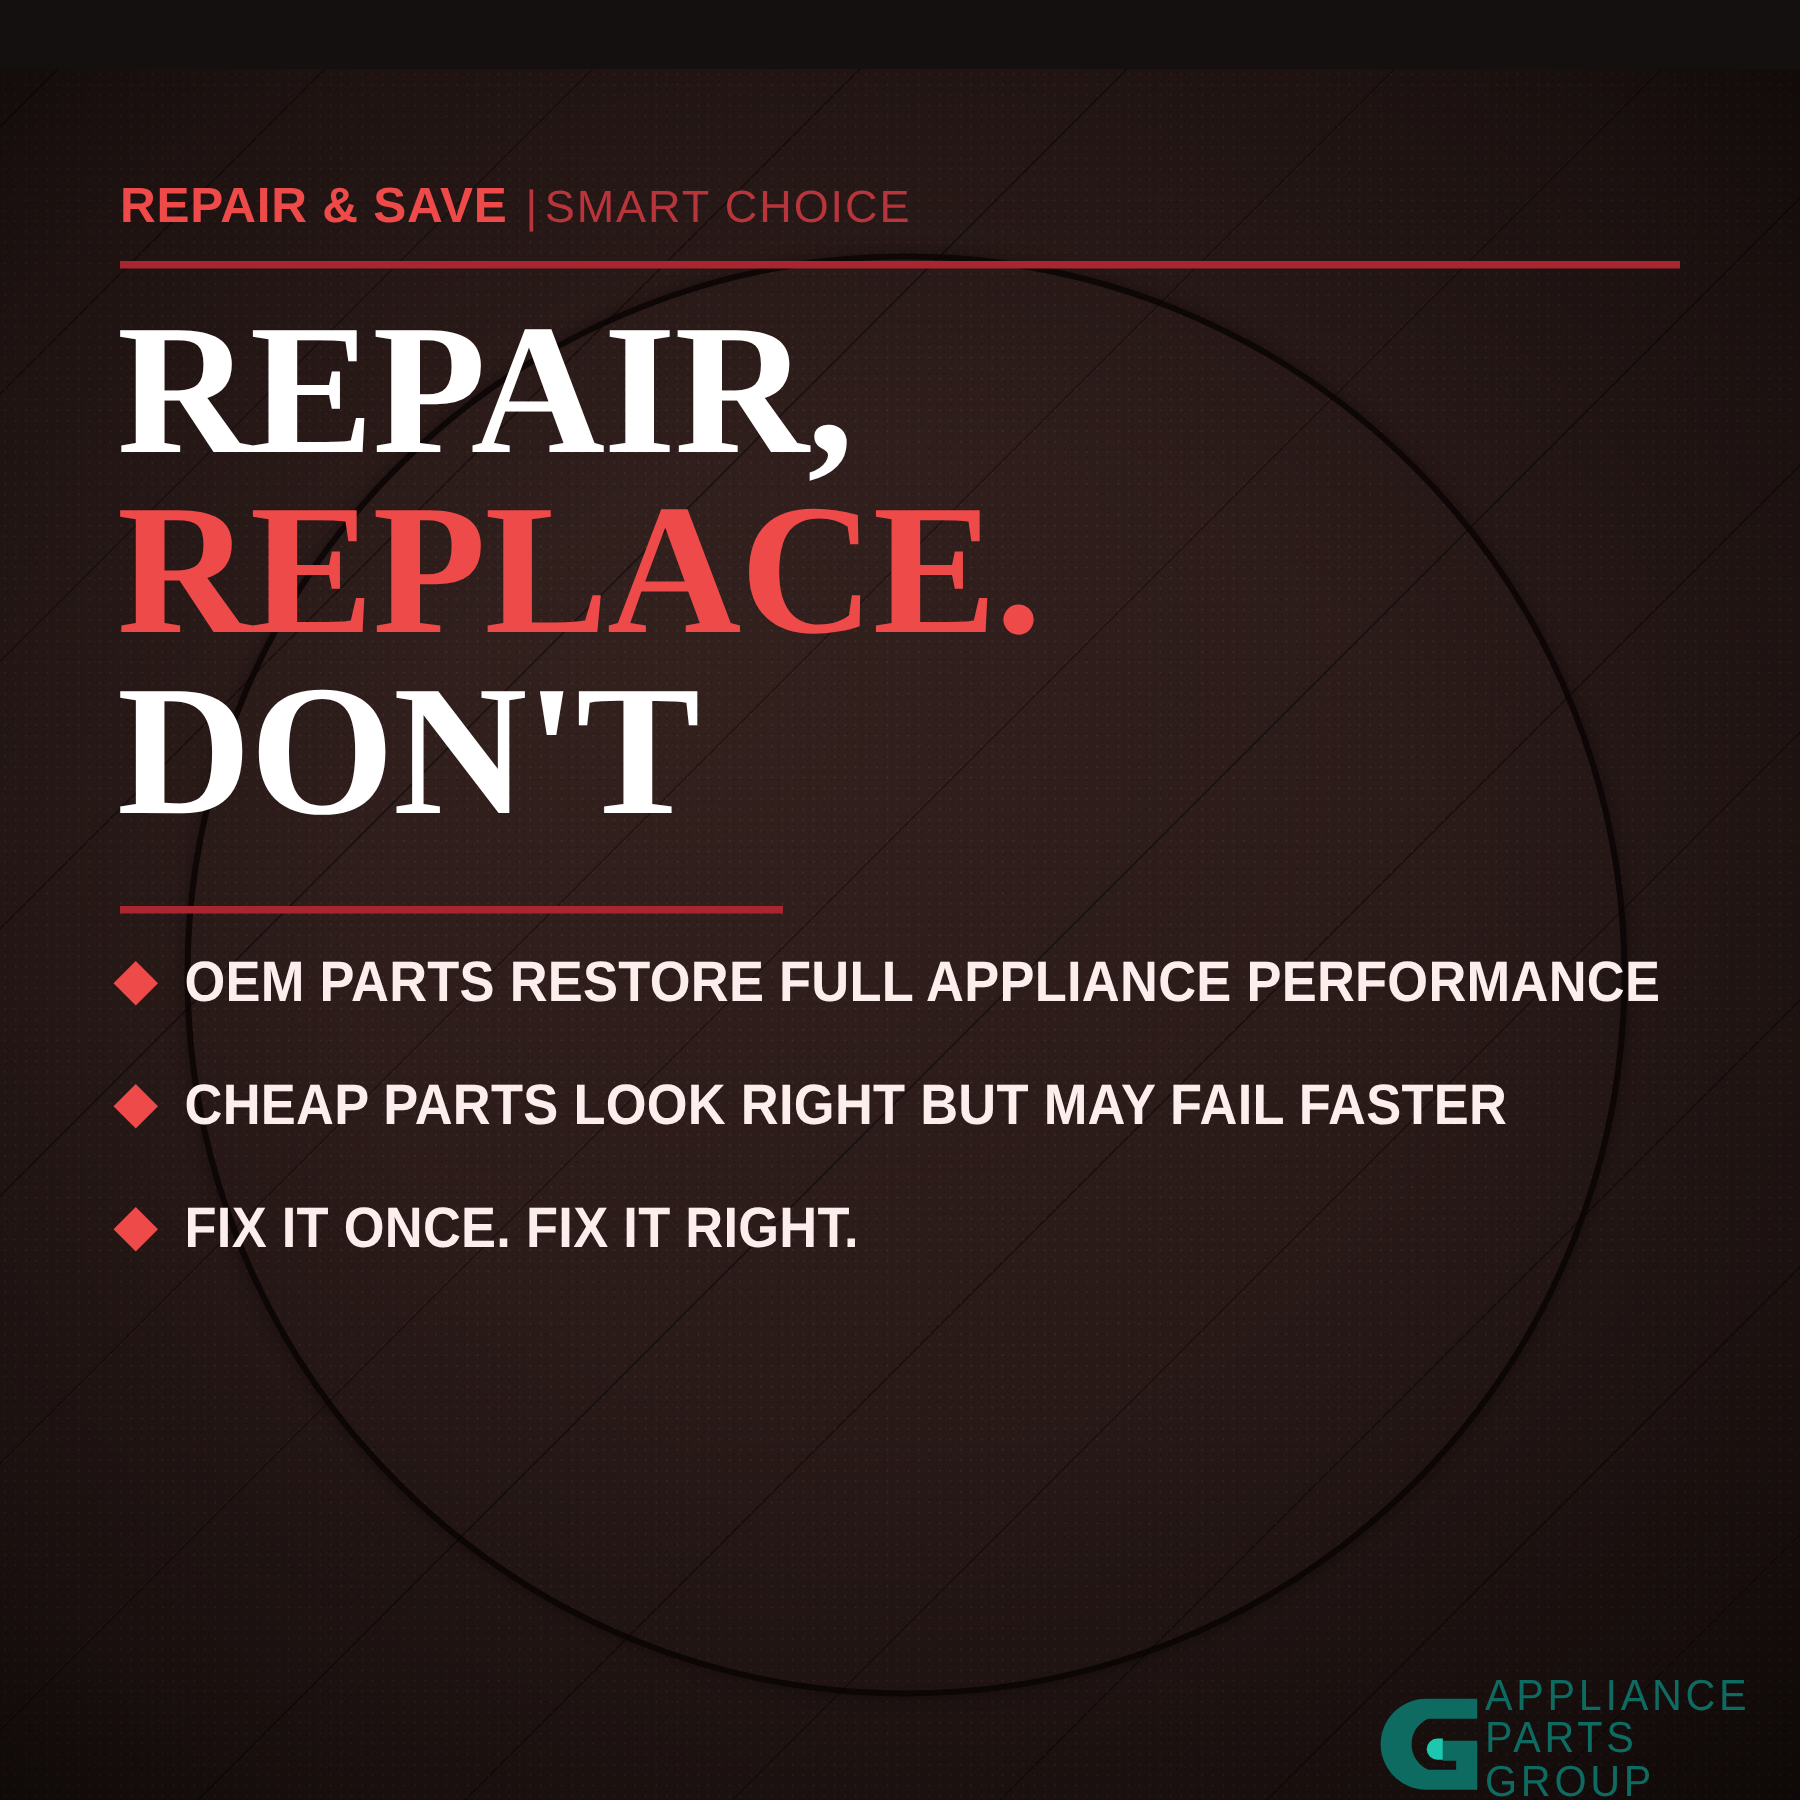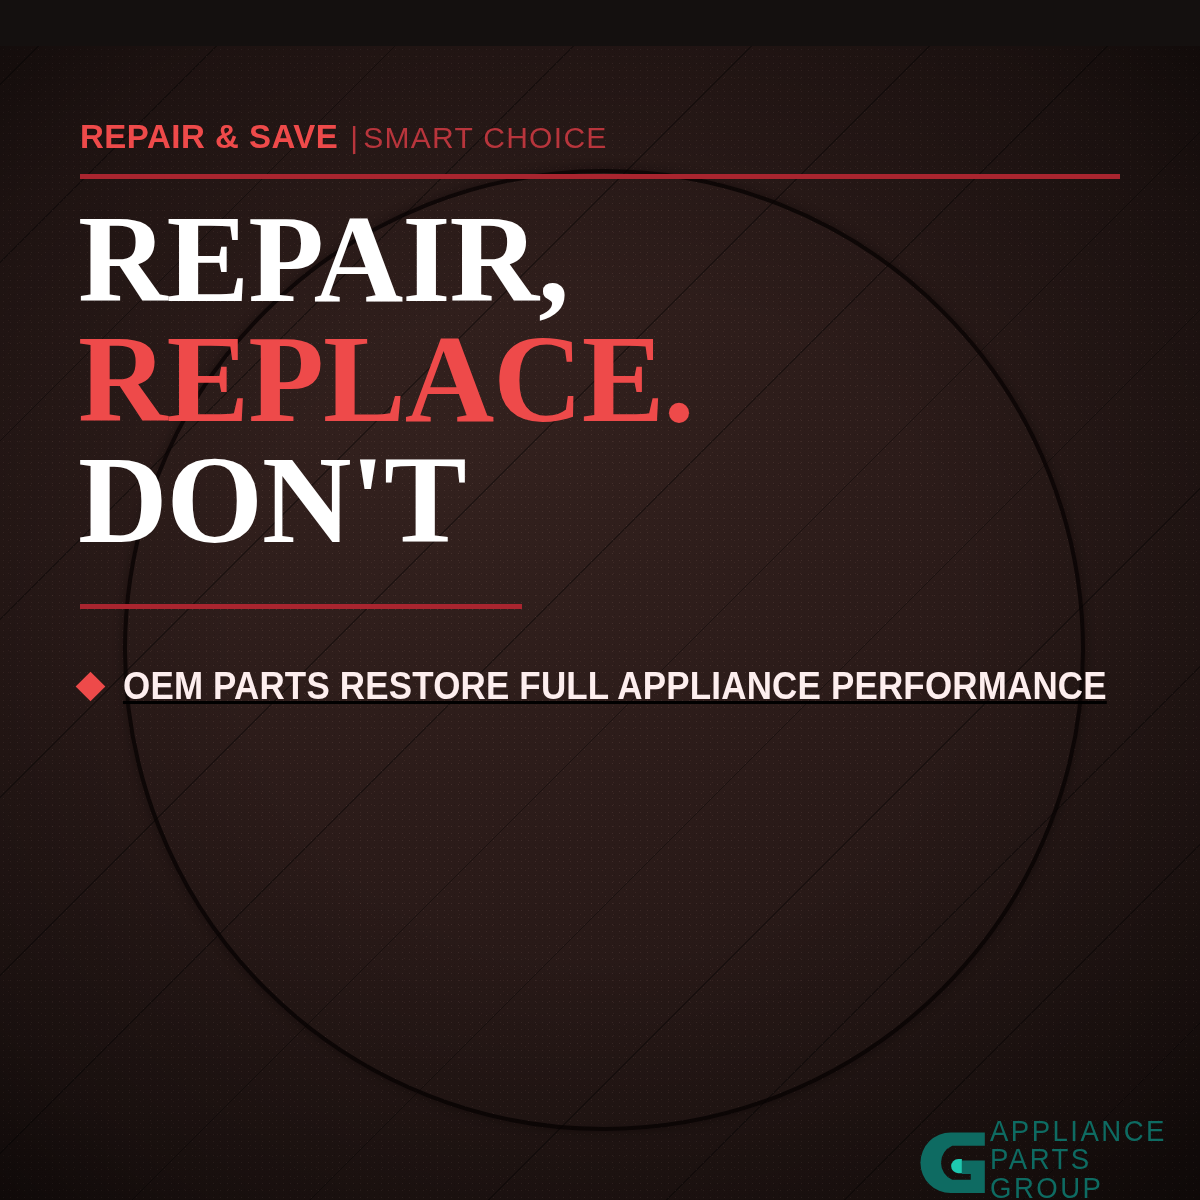--- a/index.html
+++ b/index.html
@@ -128,23 +128,22 @@
     left: 80px;
     top: 558px;
     width: 442px;
     height: 5px;
     background: #a9252f;
   }
 
   .bullets {
     position: absolute;
     left: 80px;
-    top: 599px;
+    top: 568px;
     width: 1070px;
-    text-decoration: underline;
   }
   .bullet {
     display: flex;
     align-items: center;
     height: 82px;
   }
   .bullet-marker {
     width: 21px;
     height: 21px;
     flex: 0 0 21px;
@@ -226,22 +225,30 @@
 
     <div class="rule-mid"></div>
 
     <div class="bullets">
 
       <div class="bullet">
         <span class="bullet-marker"></span>
         <span class="bullet-text">OEM PARTS RESTORE FULL APPLIANCE PERFORMANCE</span>
       </div>
 
-
-
+      <div class="bullet">
+        <span class="bullet-marker"></span>
+        <span class="bullet-text">CHEAP PARTS LOOK RIGHT BUT MAY FAIL FASTER</span>
+      </div>
+
+
+      <div class="bullet">
+        <span class="bullet-marker"></span>
+        <span class="bullet-text">FIX IT ONCE. FIX IT RIGHT.</span>
+      </div>
 
     </div>
 
     <div class="logo">
       <span class="logo-mark">
         <svg viewBox="0 0 100 100" width="74" height="74" aria-hidden="true">
           <path d="M93 6 H47 A41 41 0 0 0 47 88 H93 V44 H62 V62 H74 V70 H49 A25 25 0 0 1 49 24 H93 Z" fill="#0e6b62"></path>
           <path d="M57 42 A9.5 9.5 0 0 0 57 61 H62 V42 Z" fill="#1ec8b0"></path>
         </svg>
       </span>

